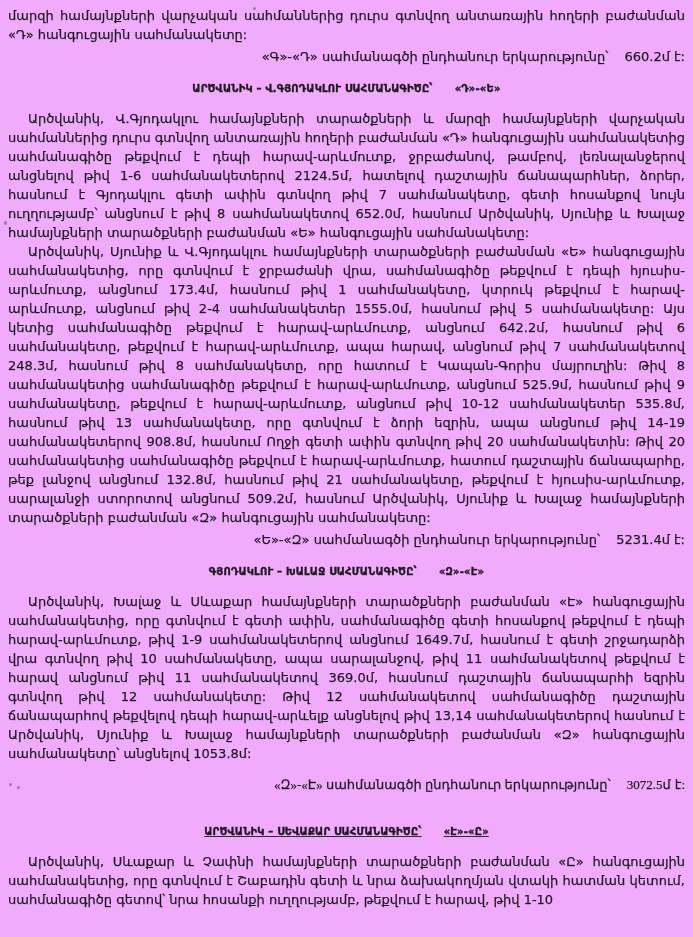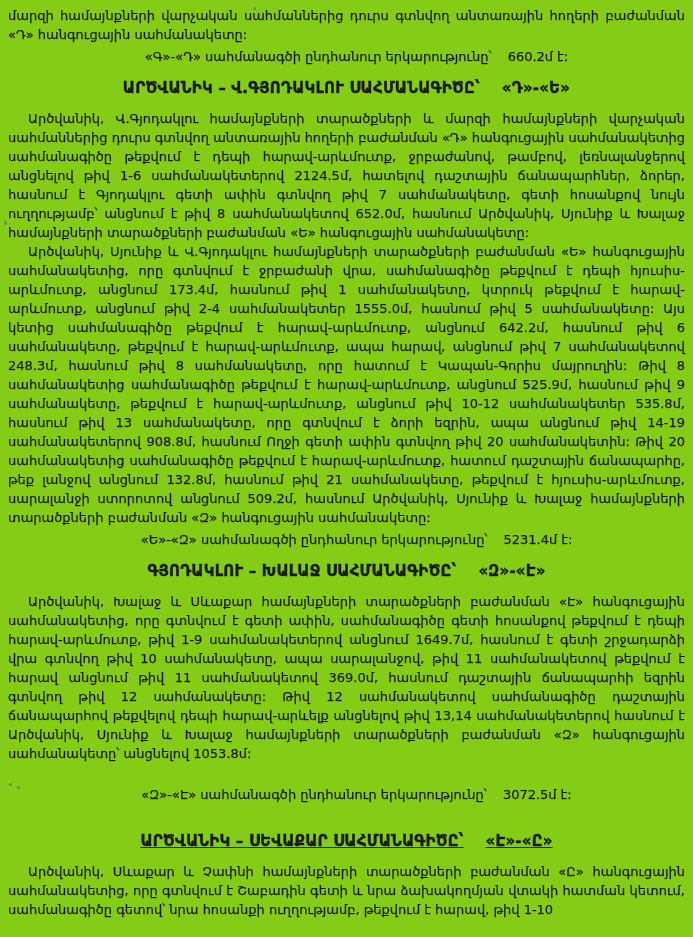--- a/index.html
+++ b/index.html
@@ -5,67 +5,68 @@
   html, body {
     margin: 0;
     padding: 0;
     background: #ffffff;
   }
   .page {
     position: relative;
     width: 693px;
     height: 937px;
     margin: 0 auto;
-    background: #84cc16;
+    background: #f0abfc;
     overflow: hidden;
     font-family: "DejaVu Sans", sans-serif;
     color: #1b1b1b;
     font-size: 13px;
     line-height: 19px;
     -webkit-text-stroke: 0.25px rgba(20,20,20,0.75);
     box-sizing: border-box;
     padding: 6px 8px 0 8px;
   }
   .para {
     margin: 0;
     text-align: justify;
     text-indent: 20px;
   }
   .para.no-indent {
     text-indent: 0;
   }
   .len-line {
     margin: 3px 0 0 0;
     text-indent: 20px;
-    text-align: center;
+    text-align: right;
     white-space: nowrap;
   }
   .len-line .gap {
     display: inline-block;
     width: 16px;
   }
   .len-line .sgap {
     display: inline-block;
     width: 4px;
   }
   .sec-heading {
     margin: 13px 0 11px 0;
-    font-size: 15px;
+    font-size: 10px;
     font-weight: bold;
     line-height: 19px;
     text-align: center;
     letter-spacing: 0.2px;
     -webkit-text-stroke: 0.35px rgba(15,15,15,0.85);
   }
   .sec-heading .hgap {
     display: inline-block;
     width: 22px;
   }
   .len-line.pre-gap {
-    margin-top: 22px;
+    margin-top: 12px;
+    font-family: Liberation Serif, serif;
   }
   .sec-heading.big-gap {
     margin-top: 28px;
     text-decoration: underline;
   }
   .speck {
     position: absolute;
     background: #6f6f6f;
     border-radius: 50%;
     opacity: 0.7;

